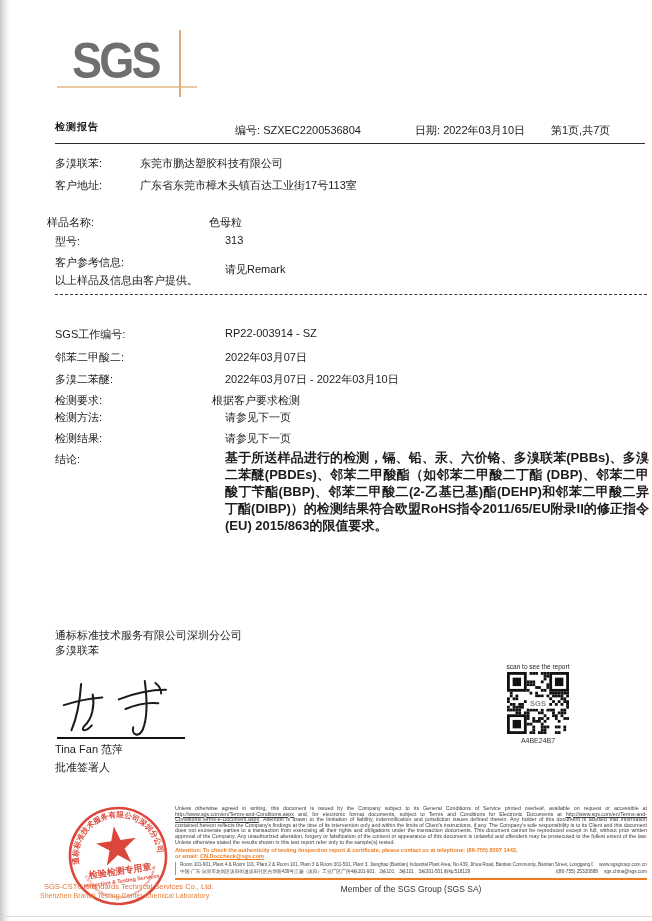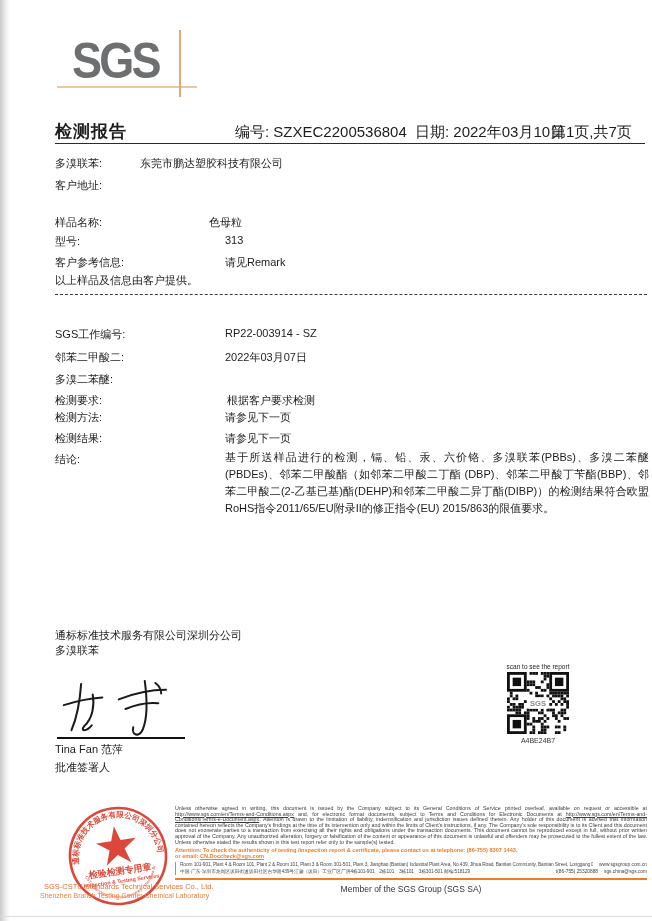--- a/index.html
+++ b/index.html
@@ -8,28 +8,28 @@
   .abs{position:absolute;white-space:nowrap;}
   .left-edge{position:absolute;left:0;top:0;width:10px;height:921px;
              background:linear-gradient(to right,#c9c9c9,#ececec 55%,#ffffff);}
   .bottom-scanline{position:absolute;left:0;top:916px;width:652px;height:1px;background:#dcdcdc;}
   
   .logo{position:absolute;left:72px;top:36px;font-size:50px;font-weight:bold;color:#6e6f71;
         letter-spacing:-3px;line-height:1;transform:scaleX(0.9);transform-origin:left top;z-index:2;}
   .logo-hline{position:absolute;left:57px;top:86px;width:140px;height:2px;background:#eac9a0;z-index:1;}
   .logo-vline{position:absolute;left:179px;top:30px;width:2px;height:67px;background:#dfaa78;z-index:1;}
   
-  .title{font-size:17px;font-weight:bold;letter-spacing:1px;}
-  .meta{font-size:15px;}
+  .title{font-size:10px;font-weight:bold;letter-spacing:1px;}
+  .meta{font-size:11px;}
   .hrule{position:absolute;height:1px;background:#2b2b2b;}
   .dashed{position:absolute;border-top:1px dashed #3a3a3a;height:0;}
   
   .lab,.val{font-size:11px;}
-  .para{position:absolute;left:225px;width:424px;font-size:11px;line-height:17px;
-        white-space:normal;text-align:justify;}
+  .para{position:absolute;left:225px;width:424px;font-size:13px;line-height:17px;
+        white-space:normal;text-align:justify;font-weight:bold;}
   
   .sig-svg{position:absolute;left:58px;top:678px;}
   .sig-line{position:absolute;left:57px;top:737px;width:128px;height:2px;background:#111;}
   
   .qr-caption{position:absolute;left:498px;top:663px;width:80px;text-align:center;font-size:6.5px;color:#222;}
   .qr-svg{position:absolute;left:507px;top:672px;}
   .qr-code-text{position:absolute;left:498px;top:737px;width:80px;text-align:center;font-size:7px;color:#333;}
   
   .stamp{position:absolute;left:66px;top:804px;transform:rotate(-8deg);opacity:.92;}
   .stamp-co1{position:absolute;left:44px;top:882px;font-size:7.5px;color:#e8733a;z-index:3;}
@@ -59,36 +59,38 @@
 
   <div class="abs title" style="left:55px;top:120px">检测报告</div>
   <div class="abs meta" style="left:235px;top:123px"><span>编号:</span> <span>SZXEC2200536804</span></div>
   <div class="abs meta" style="left:415px;top:123px"><span>日期:</span> <span>2022年03月10日</span></div>
   <div class="abs meta" style="left:551px;top:123px">第1页,共7页</div>
   <div class="hrule" style="left:55px;top:143px;width:590px"></div>
 
   <div class="abs lab" style="left:55px;top:156px">多溴联苯:</div>
   <div class="abs val" style="left:140px;top:156px">东莞市鹏达塑胶科技有限公司</div>
   <div class="abs lab" style="left:55px;top:178px">客户地址:</div>
-  <div class="abs lab" style="left:55px;top:215px">样品名称:</div>
+  <div class="abs val" style="left:140px;top:178px">广东省东莞市樟木头镇百达工业街17号113室</div>
+  <div class="abs lab" style="left:47px;top:215px">样品名称:</div>
   <div class="abs val" style="left:209px;top:215px">色母粒</div>
   <div class="abs lab" style="left:55px;top:234px">型号:</div>
   <div class="abs val" style="left:225px;top:234px">313</div>
   <div class="abs lab" style="left:55px;top:255px">客户参考信息:</div>
-  <div class="abs val" style="left:225px;top:255px">请见Remark</div>
+  <div class="abs val" style="left:225px;top:262px">请见Remark</div>
   <div class="abs lab" style="left:55px;top:273px">以上样品及信息由客户提供。</div>
   <div class="dashed" style="left:55px;top:294px;width:592px"></div>
 
   <div class="abs lab" style="left:55px;top:327px">SGS工作编号:</div>
   <div class="abs val" style="left:225px;top:327px">RP22-003914 - SZ</div>
   <div class="abs lab" style="left:55px;top:350px">邻苯二甲酸二:</div>
   <div class="abs val" style="left:225px;top:350px">2022年03月07日</div>
   <div class="abs lab" style="left:55px;top:372px">多溴二苯醚:</div>
+  <div class="abs val" style="left:225px;top:372px">2022年03月07日 - 2022年03月10日</div>
   <div class="abs lab" style="left:55px;top:393px">检测要求:</div>
-  <div class="abs val" style="left:227px;top:393px">根据客户要求检测</div>
+  <div class="abs val" style="left:212px;top:393px">根据客户要求检测</div>
   <div class="abs lab" style="left:55px;top:410px">检测方法:</div>
   <div class="abs val" style="left:225px;top:410px">请参见下一页</div>
   <div class="abs lab" style="left:55px;top:431px">检测结果:</div>
   <div class="abs val" style="left:225px;top:431px">请参见下一页</div>
 
   <div class="abs lab" style="left:55px;top:452px">结论:</div>
   <div class="para" style="top:449px">基于所送样品进行的检测，镉、铅、汞、六价铬、多溴联苯(PBBs)、多溴二苯醚(PBDEs)、邻苯二甲酸酯（如邻苯二甲酸二丁酯 (DBP)、邻苯二甲酸丁苄酯(BBP)、邻苯二甲酸二(2-乙基已基)酯(DEHP)和邻苯二甲酸二异丁酯(DIBP)）的检测结果符合欧盟RoHS指令2011/65/EU附录II的修正指令(EU) 2015/863的限值要求。</div>
 
   <div class="abs lab" style="left:55px;top:628px">通标标准技术服务有限公司深圳分公司</div>
   <div class="abs lab" style="left:55px;top:643px">多溴联苯</div>

